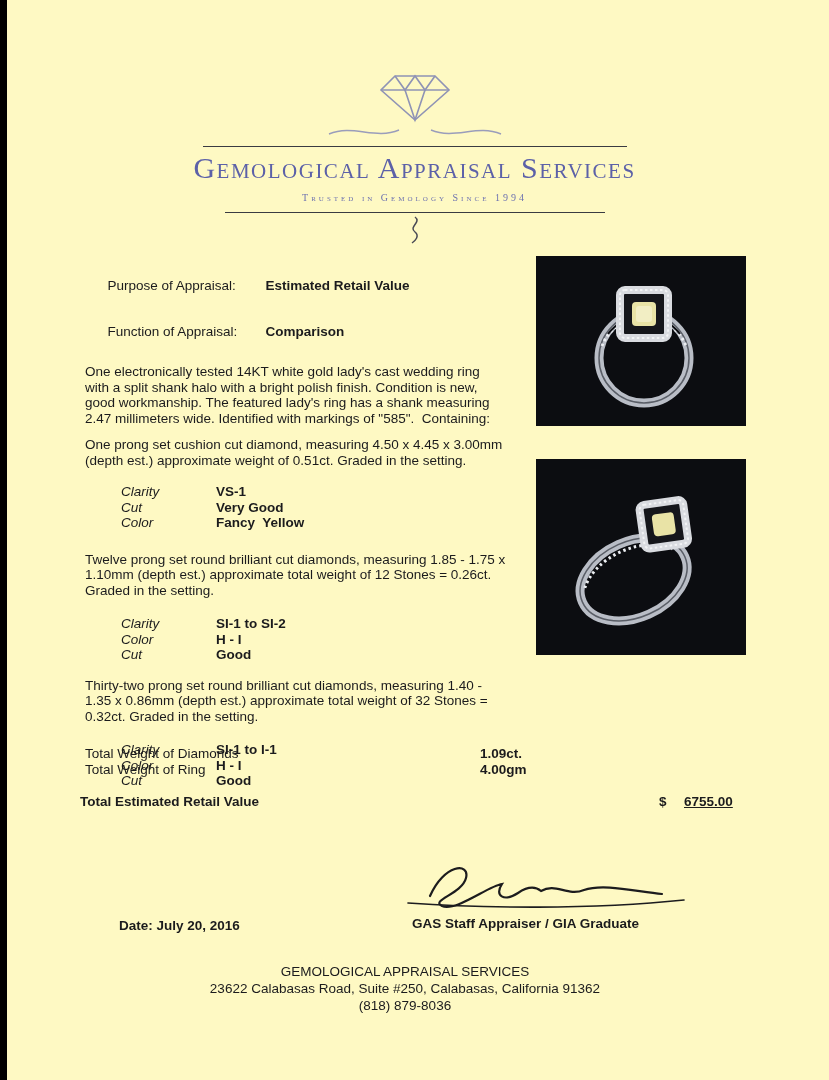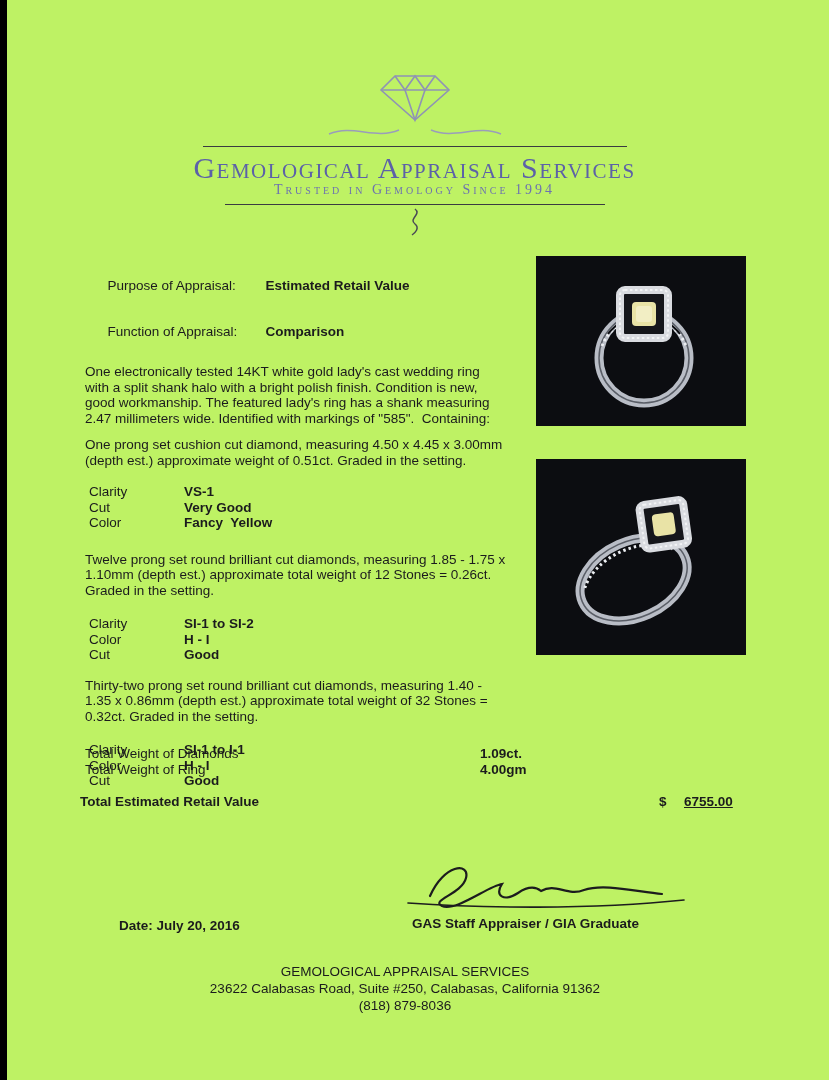--- a/index.html
+++ b/index.html
@@ -1,48 +1,48 @@
 <!DOCTYPE html>
 <html><head>
 <meta charset="utf-8">
 <style>
   html,body { margin:0; padding:0; background:#ffffff; }
   .page {
     position:relative; width:829px; height:1080px; margin:0 auto;
-    background:#bef264; overflow:hidden;
+    background:#fef9c3; overflow:hidden;
     font-family:"Liberation Sans", sans-serif; color:#1b1b1d;
     font-size:13.5px; line-height:15.5px;
   }
   .scan-edge { position:absolute; left:0; top:0; width:7px; height:1080px; background:#000; }
 
   
   .header { position:absolute; top:62px; left:0; width:829px; text-align:center; }
   .logo-wrap { line-height:0; }
   .flourish { margin-top:-4px; line-height:0; }
   .rule-top { width:424px; margin:4px auto 0; border-top:1.6px solid #3a3b41; }
   .org-title {
     margin-top:6px; font-family:"Liberation Serif", serif; font-variant:small-caps;
     font-size:30px; line-height:30px; letter-spacing:1.5px; color:#5c61a8; font-weight:400;
   }
   .tagline {
-    margin-top:0; font-family:"Liberation Serif", serif; font-variant:small-caps;
-    font-size:14px; line-height:14px; letter-spacing:3px; color:#6d72b0;
+    margin-top:8px; font-family:"Liberation Serif", serif; font-variant:small-caps;
+    font-size:10px; line-height:14px; letter-spacing:3px; color:#6d72b0;
   }
   .rule-bottom { width:380px; margin:7px auto 0; border-top:1.4px solid #3a3b41; }
   .ornament { margin-top:2px; line-height:0; }
 
   
   .col { position:absolute; left:85px; top:262px; width:422px; }
   .meta-row { white-space:pre-wrap; }
   .meta-label { display:inline-block; width:158px; }
   .meta-value { font-weight:bold; }
   p.para { margin:0; white-space:pre-wrap; }
   .grades { }
   .grade-row { white-space:pre-wrap; }
-  .g-label { display:inline-block; margin-left:4px; width:95px; }
+  .g-label { display:inline-block; margin-left:36px; width:95px;font-style:italic; }
   .g-value { font-weight:bold; }
 
   
   .totals { position:absolute; left:85px; top:746px; width:640px; }
   .totals-row { position:relative; height:15.5px; }
   .t-value { position:absolute; left:395px; top:0; font-weight:bold; }
   .valuation { position:absolute; left:80px; top:794px; width:690px; height:16px; }
   .v-label { font-weight:bold; }
   .v-currency { position:absolute; left:579px; top:0; font-weight:bold; }
   .v-amount { position:absolute; left:604px; top:0; font-weight:bold;text-decoration:underline; }

